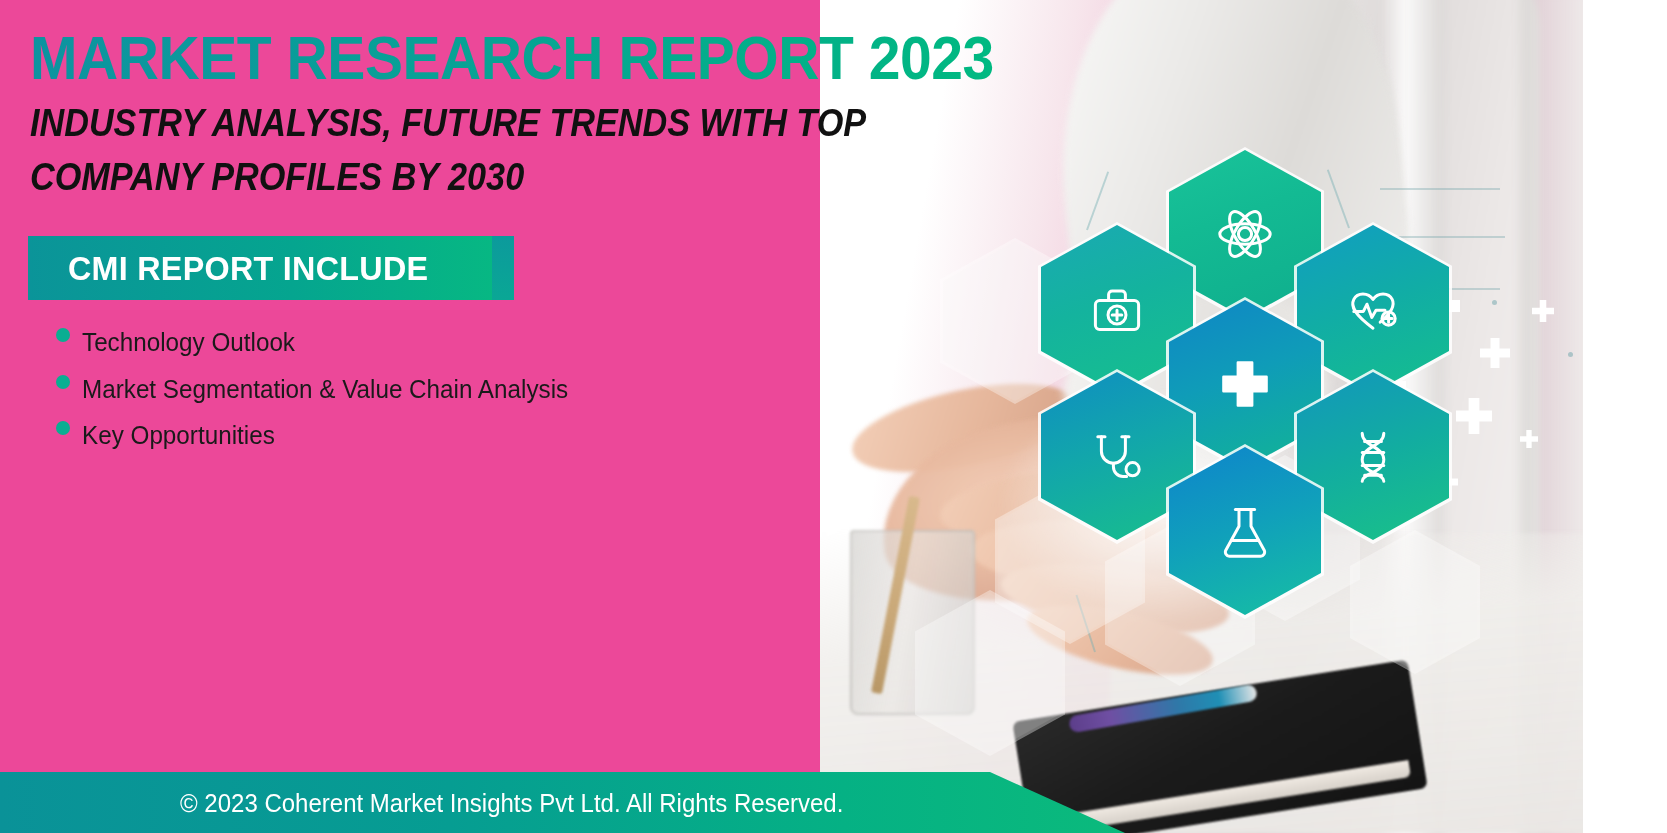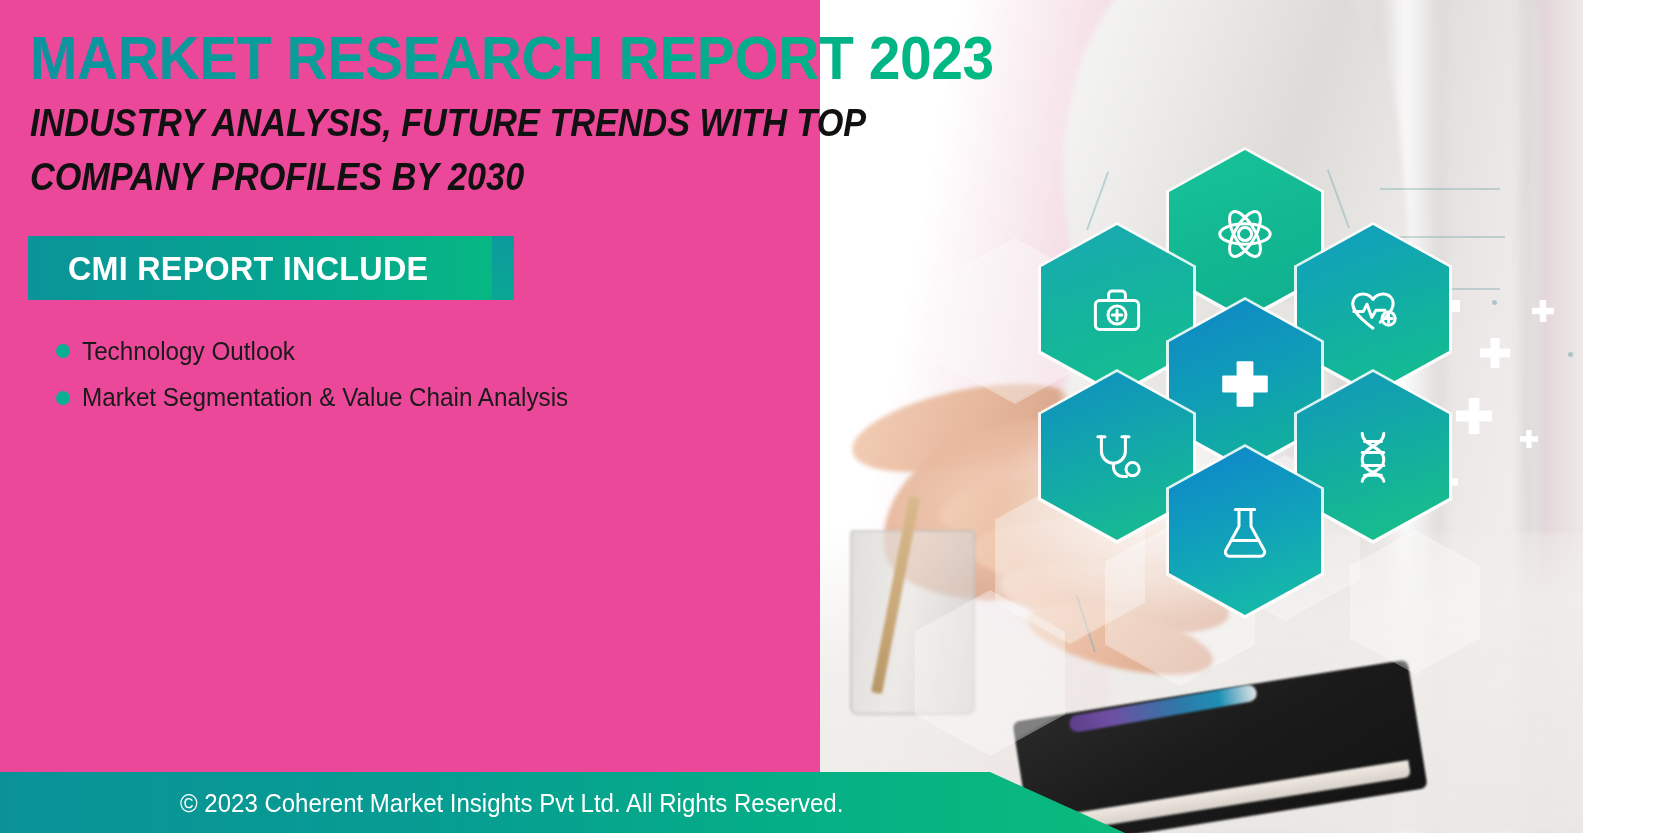--- a/index.html
+++ b/index.html
@@ -217,21 +217,21 @@
   #incl-label {
     color:#ffffff; font-size:34px; font-weight:bold;
     padding-left:42px; letter-spacing:0.3px;
     transform:scaleX(0.95); transform-origin:left center;
   }
   #incl-tab {
     position:absolute; left:492px; top:236px; width:22px; height:64px;
     background:linear-gradient(180deg,#0c9a9c 0%,#0aa795 100%);
   }
   #bullets { position:absolute; left:56px; top:328px; width:760px; }
-  .bullet-row { display:flex; align-items:center; height:46.5px; }
+  .bullet-row { display:flex; height:46.5px; }
   .dot {
     width:14px; height:14px; border-radius:50%;
     background:#0aae92; flex:none; margin-right:12px;
   }
   .bullet-text {
     font-size:25px; color:#1a1a1a; white-space:nowrap;
     transform:scaleX(0.97); transform-origin:left center;
   }
   #footer {
     position:absolute; left:0; top:772px; width:1125px; height:61px;
@@ -378,18 +378,22 @@
 
   <div id="bullets">
     <div class="bullet-row">
       <span class="dot"></span>
       <span class="bullet-text">Technology Outlook</span>
     </div>
     <div class="bullet-row">
       <span class="dot"></span>
       <span class="bullet-text">Market Segmentation &amp; Value Chain Analysis</span>
     </div>
+    <div class="bullet-row">
+      <span class="dot"></span>
+      <span class="bullet-text">Key Opportunities</span>
+    </div>
   </div>
 
   <div id="footer"></div>
   <div id="footer-text">© 2023 Coherent Market Insights Pvt Ltd. All Rights Reserved.</div>
 
 </div>
 
 </body></html>

